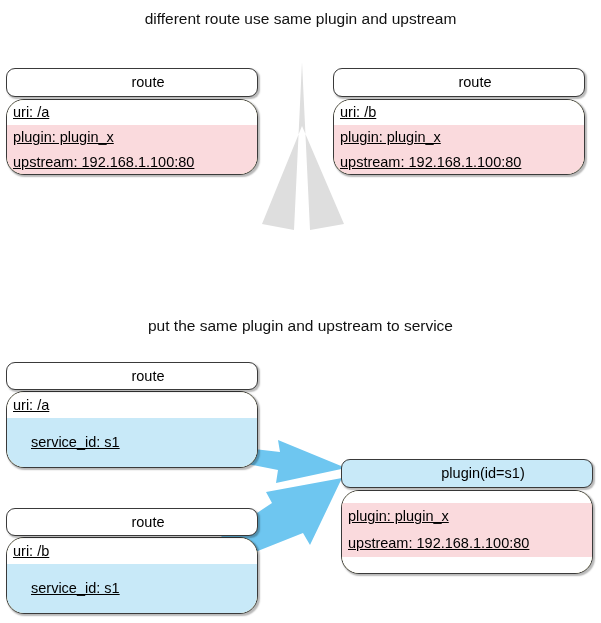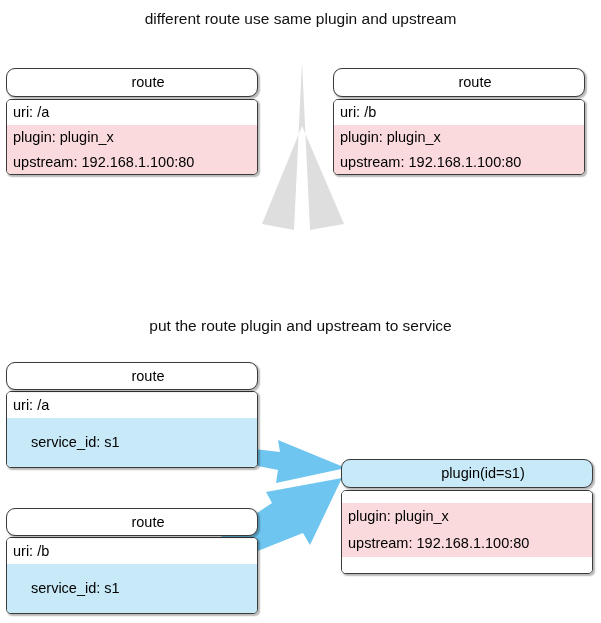--- a/index.html
+++ b/index.html
@@ -57,25 +57,26 @@
   }
   .node-header.blue {
     background: #c8e9f8;
   }
 
   .node-body {
     position: absolute;
     left: 0;
     box-sizing: border-box;
     border: 1.3px solid #3a3a3a;
-    border-radius: 5px;
+    border-radius: 18px;
     background: #fef9c3;
     overflow: hidden;
     box-shadow: 1.5px 1.5px 1.5px rgba(0,0,0,0.28);
     z-index: 2;
+    text-decoration: underline;
   }
 
   .row {
     box-sizing: border-box;
     font-size: 14.5px;
     line-height: 1;
     padding: 0 6px;
     display: flex;
     align-items: center;
     white-space: nowrap;
@@ -127,21 +128,21 @@
         <div class="row pink" style="height:25px;">plugin: plugin_x</div>
         <div class="row pink" style="height:25px;">upstream: 192.168.1.100:80</div>
       </div>
     </div>
   </div>
 
   <svg class="arrow-svg" viewBox="0 0 601 623">
     <polygon points="302,222 310,390 344,384 302,286 262,384 294,390" transform="translate(0,-160)" fill="#dedede"></polygon>
   </svg>
 
-  <div class="caption" style="left:0; top:317px; width:601px;">put the route plugin and upstream to service</div>
+  <div class="caption" style="left:0; top:317px; width:601px;">put the same plugin and upstream to service</div>
 
   <svg class="arrow-svg" viewBox="0 0 601 623">
 
     <polygon points="146,436 280,452 278,440 346,468 276,483 278,470 146,444" fill="#6ec6f0"></polygon>
 
     <polygon points="144,588 272,503 266,492 342,478 310,545 303,533 150,594" fill="#6ec6f0"></polygon>
   </svg>
 
   <div class="node">
     <div class="node-header" style="left:6px; top:362px; width:252px; height:28px;">route</div>

